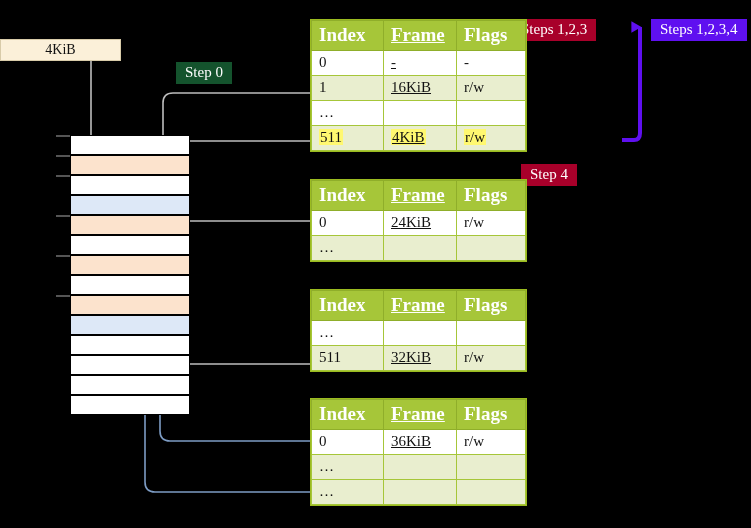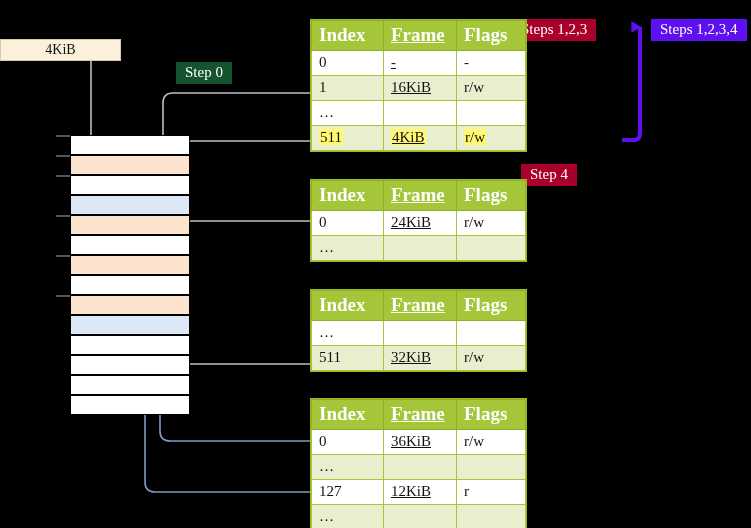--- a/index.html
+++ b/index.html
@@ -285,25 +285,20 @@
           <tr>
             <td class="col-idx">0</td>
             <td class="col-frm">36KiB</td>
             <td class="col-flg">r/w</td>
           </tr>
           <tr class="alt">
             <td class="col-idx">…</td>
             <td class="col-frm"></td>
             <td class="col-flg"></td>
           </tr>
-          <tr>
-            <td class="col-idx">127</td>
-            <td class="col-frm">12KiB</td>
-            <td class="col-flg">r</td>
-          </tr>
           <tr class="alt">
             <td class="col-idx">…</td>
             <td class="col-frm"></td>
             <td class="col-flg"></td>
           </tr>
         </tbody>
       </table>
     </div>
 
 </div>

